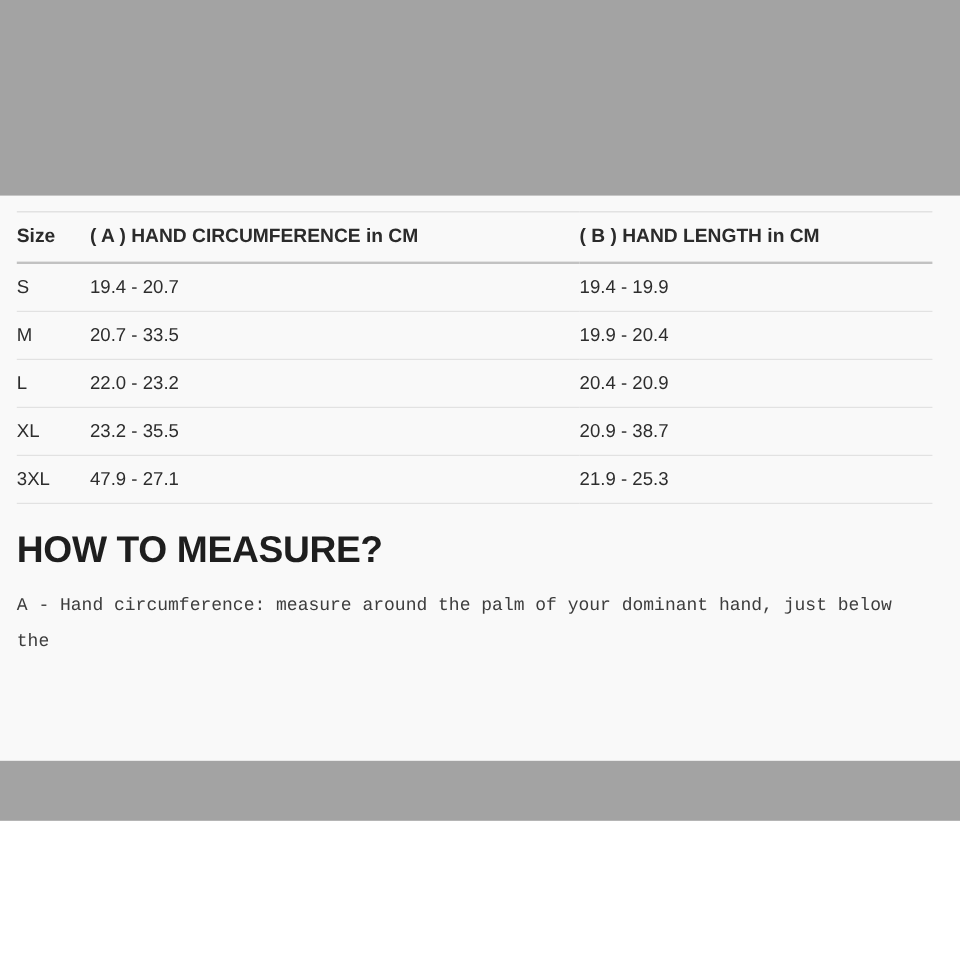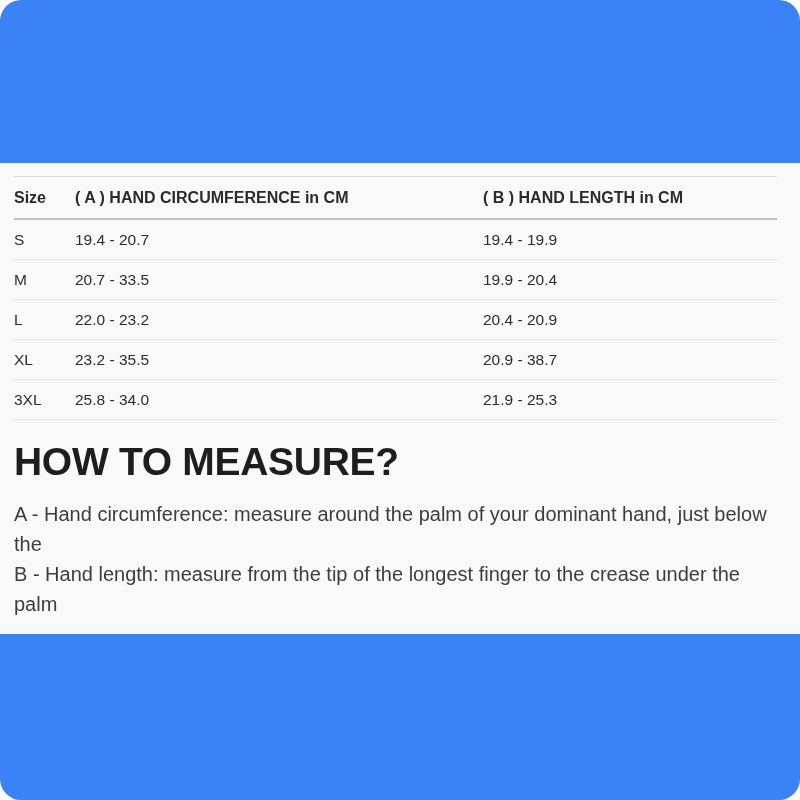--- a/index.html
+++ b/index.html
@@ -8,24 +8,23 @@
     padding: 0;
     width: 800px;
     height: 800px;
     background: #ffffff;
     font-family: "Liberation Sans", "DejaVu Sans", sans-serif;
     color: #2d2d2d;
     overflow: hidden;
   }
   .page {
     width: 800px;
-    height: 800px;
-    background: #3b82f6;
+    height: 684px;
+    background: #a3a3a3;
     position: relative;
-    border-radius: 21px;
   }
   .panel {
     position: absolute;
     top: 163px;
     left: 0;
     width: 800px;
     height: 471px;
     background: #f9f9f9;
     padding: 13px 23px 16px 14px;
   }
@@ -50,31 +49,32 @@
     color: #2d2d2d;
     padding: 11px 0 10px 0;
     border-bottom: 1px solid #e2e2e2;
     white-space: nowrap;
   }
   col.col-size { width: 61px; }
   col.col-circ { width: 408px; }
   col.col-len  { width: auto; }
   h2.howto-title {
     margin: 21px 0 0 0;
-    font-size: 39px;
+    font-size: 31px;
     font-weight: 700;
     letter-spacing: -0.3px;
     color: #1e1e1e;
     line-height: 1.1;
   }
   p.instruction {
     margin: 0;
-    font-size: 20px;
+    font-size: 15px;
     line-height: 30px;
     color: #3d3d3d;
+    font-family: Liberation Mono, monospace;
   }
   p.instruction.first {
     margin-top: 15px;
   }
 </style>
 </head>
 <body>
 
 <div class="page">
   <div class="panel">
@@ -108,26 +108,25 @@
           <td>22.0 - 23.2</td>
           <td>20.4 - 20.9</td>
         </tr>
         <tr>
           <td>XL</td>
           <td>23.2 - 35.5</td>
           <td>20.9 - 38.7</td>
         </tr>
         <tr>
           <td>3XL</td>
-          <td>25.8 - 34.0</td>
+          <td>47.9 - 27.1</td>
           <td>21.9 - 25.3</td>
         </tr>
       </tbody>
     </table>
 
     <h2 class="howto-title">HOW TO MEASURE?</h2>
 
     <p class="instruction first"><span>A - Hand circumference: measure around the palm of your dominant hand, just below the</span><br></p>
 
-    <p class="instruction"><span>B - Hand length: measure from the tip of the longest finger to the crease under the palm</span></p>
 
   </div>
 </div>
 
 </body></html>

